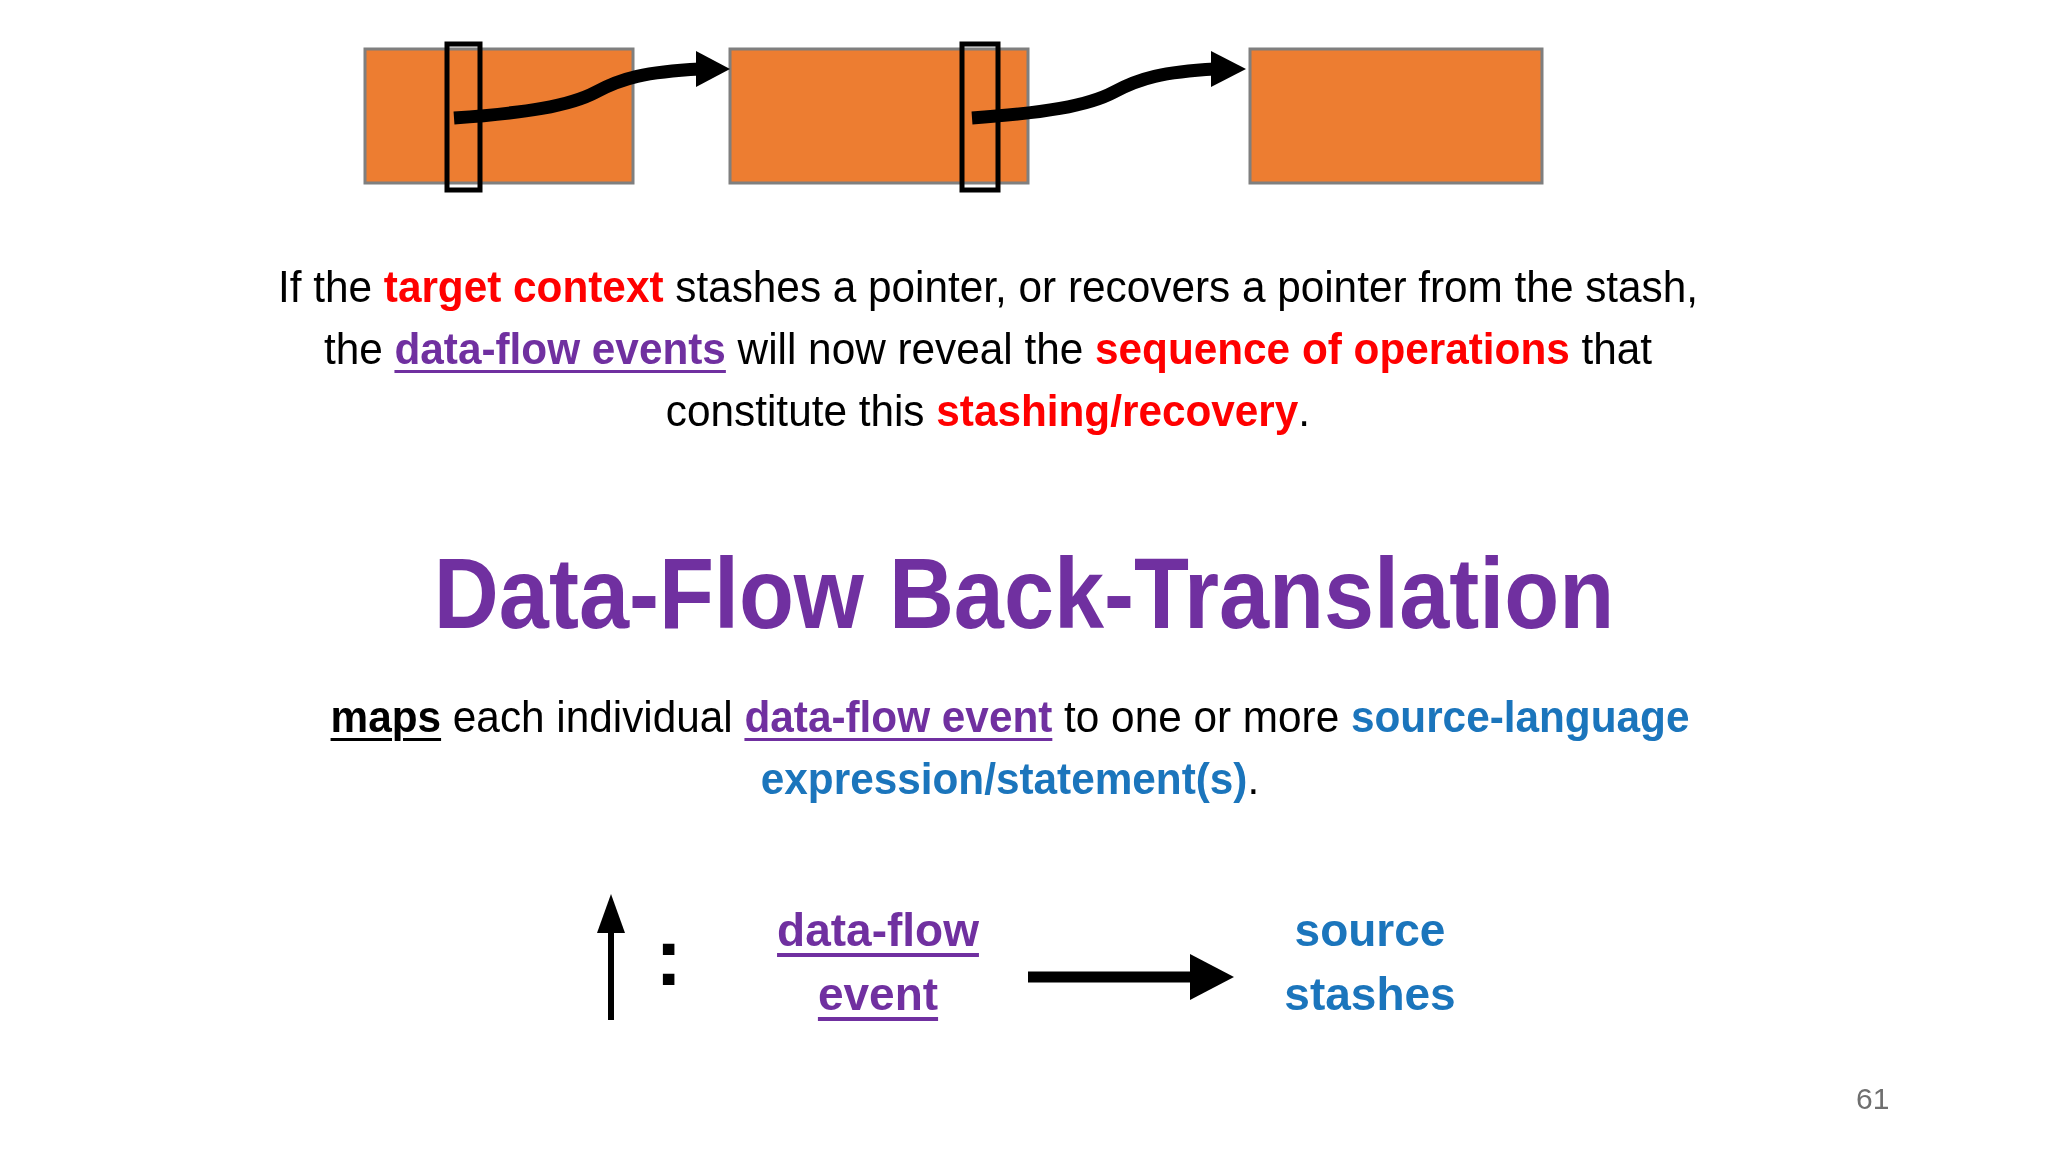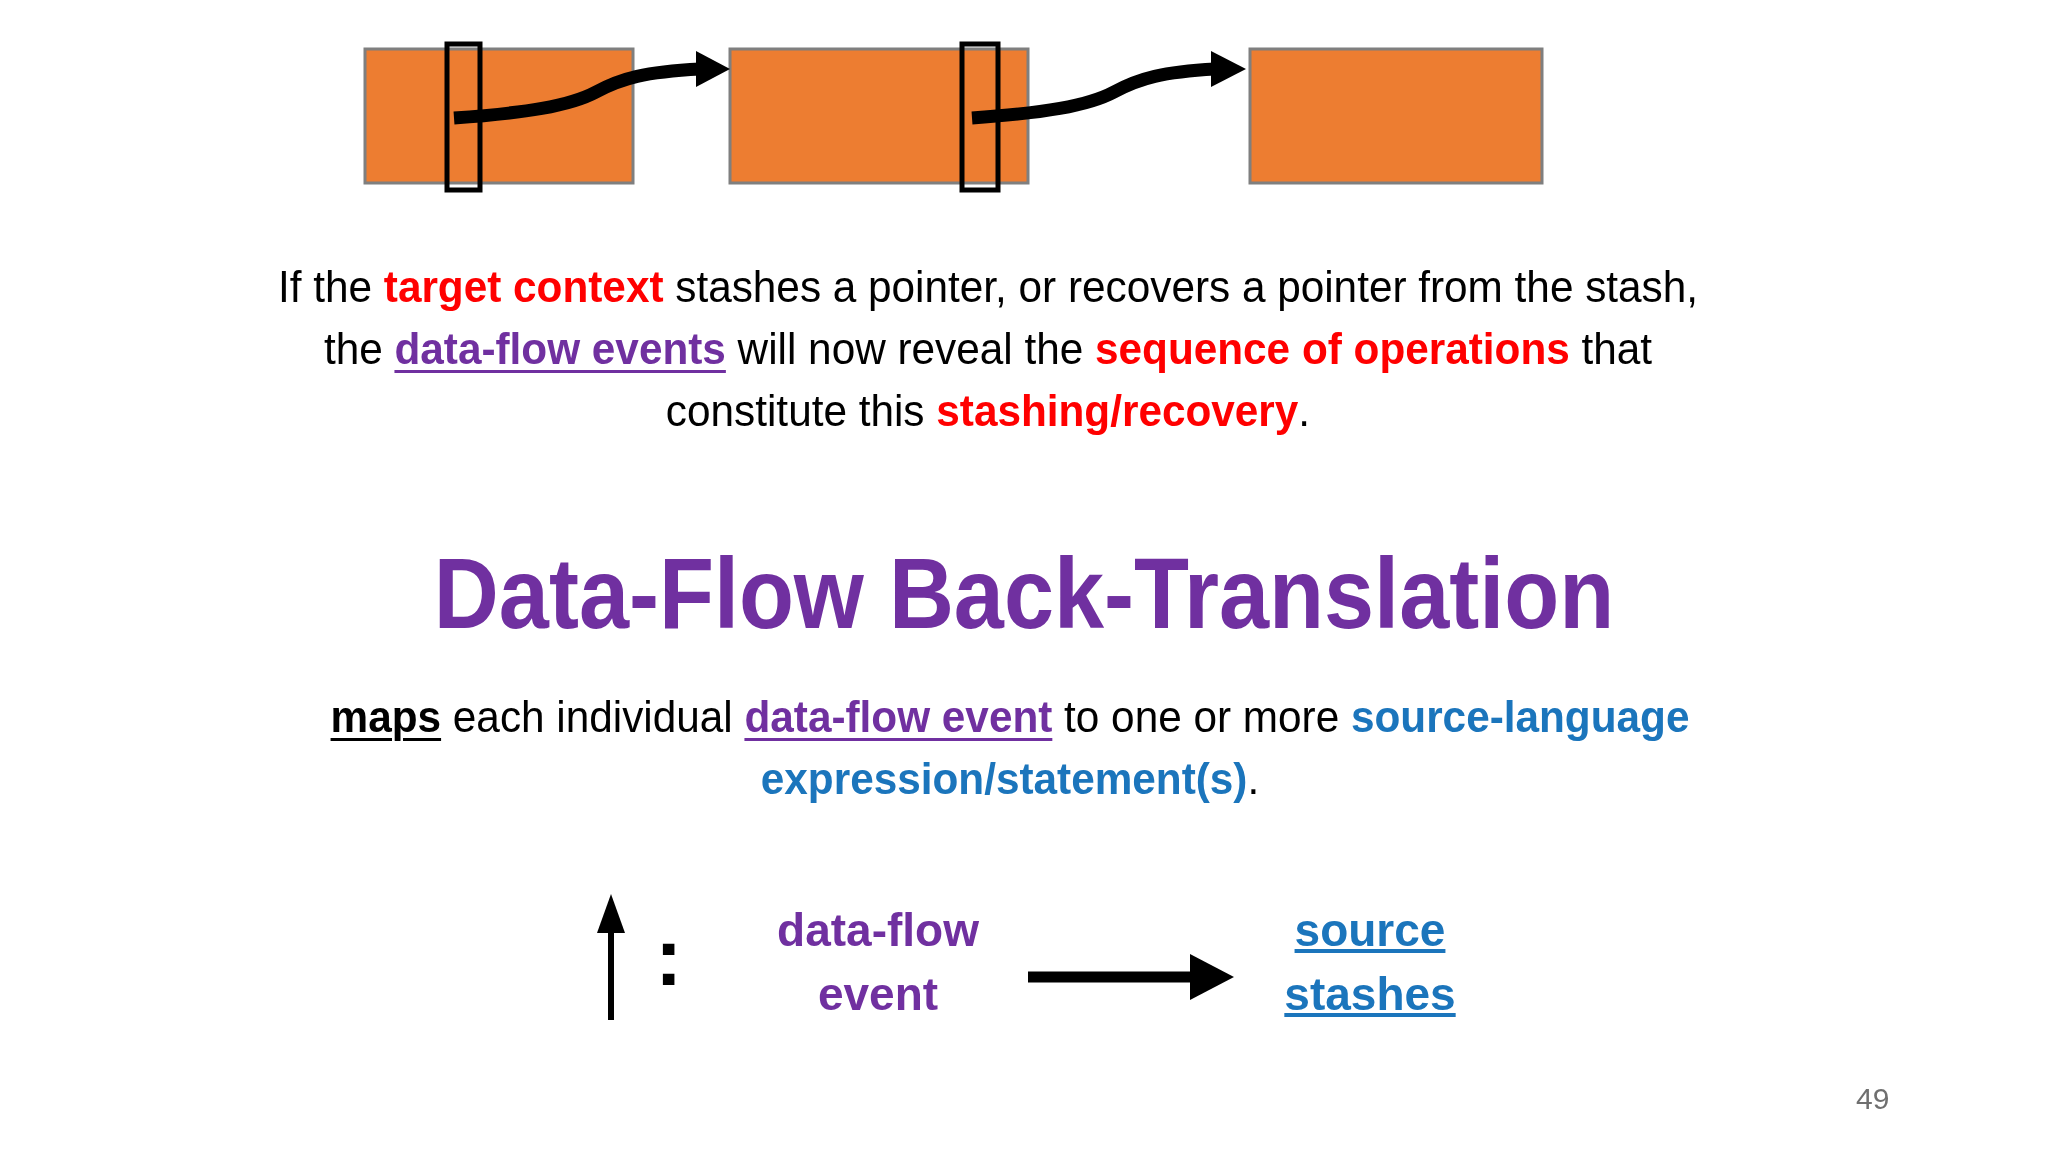--- a/index.html
+++ b/index.html
@@ -42,25 +42,25 @@
     left:2px;top:686px;width:2016px;
     font-size:45px;line-height:62px;color:var(--ink);
   }
 
   
   .traces-label{
     left:728px;top:898px;width:300px;
     font-size:46px;line-height:64px;font-weight:bold;color:var(--purple);
   }
   .traces-label .ul{
-    text-decoration-thickness:4px;text-underline-offset:7px;
+    text-decoration:underline;text-decoration-thickness:4px;text-underline-offset:7px;
   }
   .source-label{
     left:1220px;top:898px;width:300px;
-    font-size:46px;line-height:64px;font-weight:bold;color:var(--blue);text-decoration:underline;
+    font-size:46px;line-height:64px;font-weight:bold;color:var(--blue);
   }
   .colon{
     left:655px;top:916px;
     font-size:82px;font-weight:bold;line-height:1;color:var(--ink);
   }
 
   .page-number{
     left:1856px;top:1082px;width:80px;
     font-size:30px;color:var(--page-gray);
   }
@@ -127,13 +127,13 @@
 <div class="abs traces-label center">
   <div class="line"><span class="ul">data-flow</span></div>
   <div class="line"><span class="ul">event</span></div>
 </div>
 
 <div class="abs source-label center">
   <div class="line">source</div>
   <div class="line">stashes</div>
 </div>
 
-<div class="abs page-number">49</div>
+<div class="abs page-number">61</div>
 
 </body></html>

